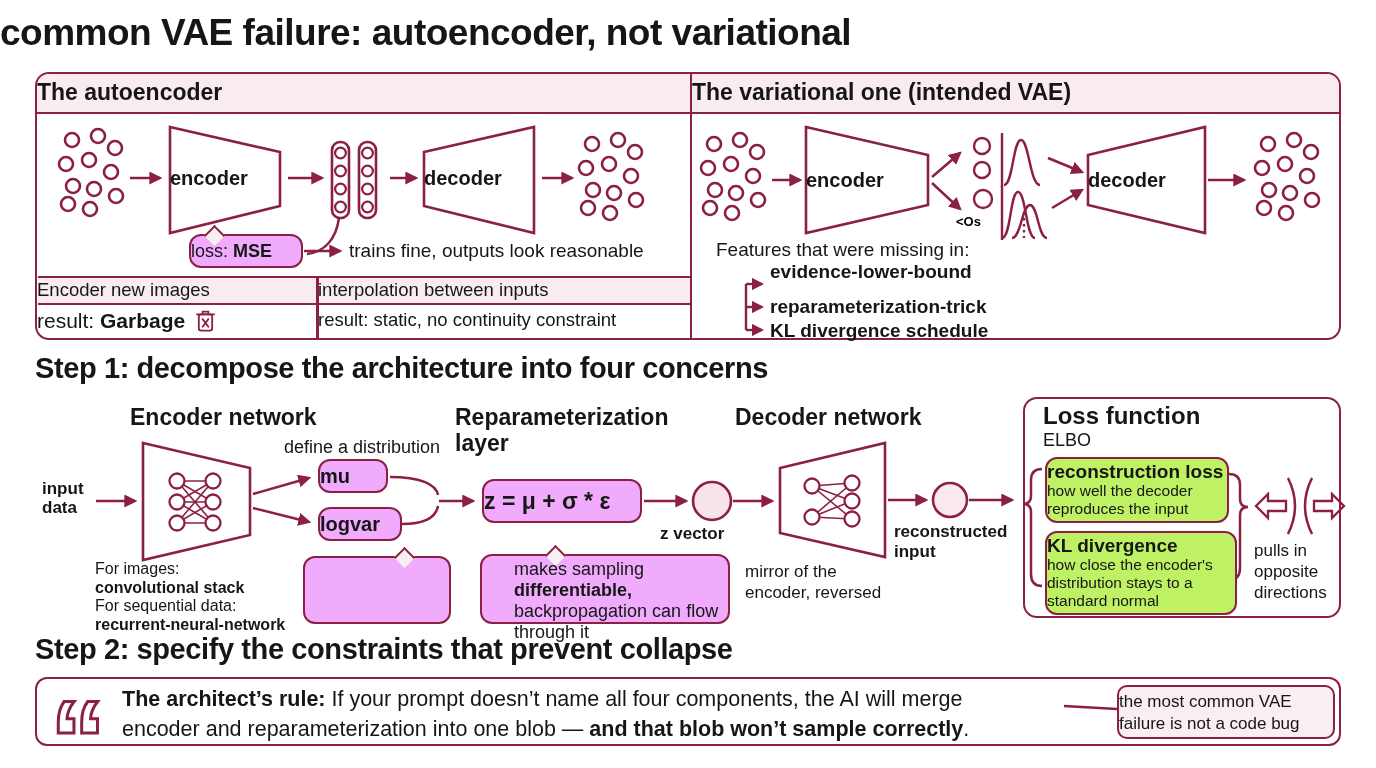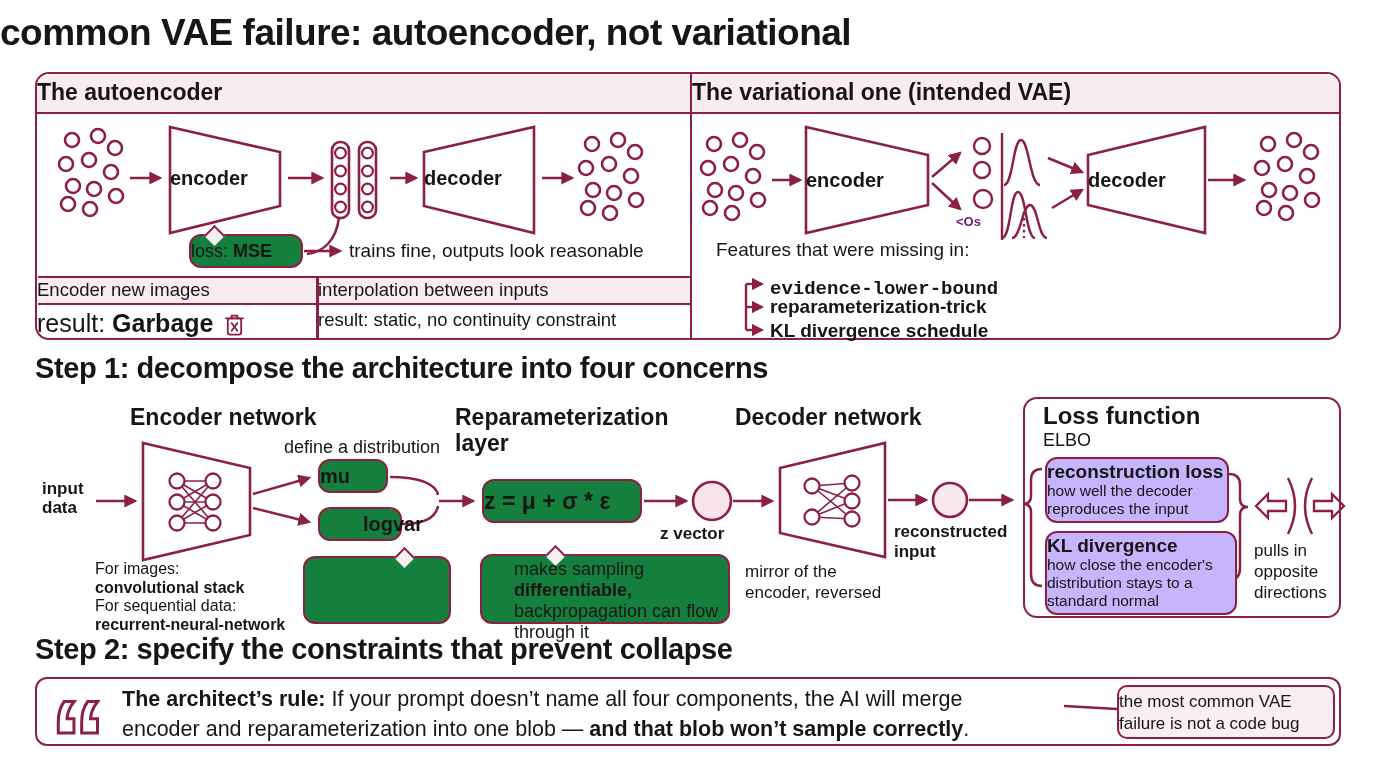--- a/index.html
+++ b/index.html
@@ -2,27 +2,27 @@
 <html><head>
 <meta charset="utf-8">
 <style>
   html,body{margin:0;padding:0;background:#fff;}
   #page{position:relative;width:1376px;height:768px;background:#ffffff;overflow:hidden;
         font-family:"Liberation Sans","DejaVu Sans",sans-serif;color:#161616;}
   .abs{position:absolute;}
   svg{position:absolute;left:0;top:0;}
   .ctr{}
   .b{font-weight:bold;}
-  .maroon{color:#701a75;}
+  .maroon{color:#000000;}
   .panelbox{position:absolute;border:2.5px solid #8b2044;border-radius:14px;box-sizing:border-box;}
-  .bubble{position:absolute;background:#15803d;border:2.5px solid #8b2044;border-radius:12px;
+  .bubble{position:absolute;background:#f0abfc;border:2.5px solid #8b2044;border-radius:12px;
           box-sizing:border-box;}
   .tail{position:absolute;width:13px;height:13px;background:#f7f0f2;
         border-left:2.5px solid #8b2044;border-top:2.5px solid #8b2044;transform:rotate(45deg);}
-  .pinkbox{position:absolute;background:#c4b5fd;border:2.5px solid #8b2044;border-radius:12px;box-sizing:border-box;}
+  .pinkbox{position:absolute;background:#bef264;border:2.5px solid #8b2044;border-radius:12px;box-sizing:border-box;}
 </style>
 </head>
 <body>
 
 <div id="page">
 
   <svg width="1376" height="768" viewBox="0 0 1376 768">
     <defs>
       <marker id="ah" viewBox="0 0 10 10" refX="8.2" refY="5" markerWidth="5.2" markerHeight="5.2" orient="auto">
         <path d="M0,0 L10,5 L0,10 z" fill="#8b2044"></path>
@@ -207,59 +207,59 @@
   <div class="bubble ctr" style="left:189px;top:234px;width:114px;height:34px;line-height:30px;font-size:18px;">
     <span class="tail" style="left:16px;top:-8px;"></span>
     <span style="position:relative;"><span>loss: </span><b>MSE</b></span>
   </div>
   <div class="abs" style="left:349px;top:240px;font-size:19px;">trains fine, outputs look reasonable</div>
 
   <div class="abs" style="left:37.5px;top:276px;width:652.5px;height:29px;background:#f8ecf0;border-top:2.5px solid #8b2044;border-bottom:2.5px solid #8b2044;box-sizing:border-box;"></div>
   <div class="abs" style="left:316px;top:276px;width:2.5px;height:62px;background:#8b2044;"></div>
   <div class="abs ctr" style="left:37px;top:279px;width:279px;font-size:18.5px;">Encoder new images</div>
   <div class="abs ctr" style="left:318px;top:279px;width:370px;font-size:18.5px;">interpolation between inputs</div>
-  <div class="abs ctr" style="left:37px;top:309px;width:279px;font-size:25px;">
+  <div class="abs ctr" style="left:37px;top:309px;width:279px;font-size:21px;">
     <span>result: </span><b>Garbage</b>
     <svg width="21" height="24" viewBox="0 0 22 24" style="position:static;vertical-align:-5px;margin-left:4px;">
       <g fill="none" stroke="#8b2044" stroke-width="1.9" stroke-linecap="round">
         <path d="M2,5 H20"></path>
           <path d="M8,5 V2.2 H14 V5"></path>
         <rect x="4" y="5" width="14" height="17" rx="2.5"></rect>
         <path d="M8,10 L14,18"></path>
           <path d="M14,10 L8,18"></path>
       </g>
     </svg>
   </div>
   <div class="abs ctr" style="left:318px;top:309px;width:370px;font-size:18.5px;">result: static, no continuity constraint</div>
 
   <div class="abs ctr b" style="left:806px;top:169px;width:122px;font-size:20px;">encoder</div>
   <div class="abs ctr b" style="left:1088px;top:169px;width:117px;font-size:20px;">decoder</div>
   <div class="abs maroon" style="left:956px;top:214px;font-size:13px;font-weight:bold;">&lt;Os</div>
   <div class="abs" style="left:716px;top:239px;font-size:19px;">Features that were missing in:</div>
-  <div class="abs b" style="left:770px;top:278px;font-size:19px;font-family:Liberation Mono, monospace;">evidence-lower-bound</div>
+  <div class="abs b" style="left:770px;top:261px;font-size:19px;">evidence-lower-bound</div>
   <div class="abs b" style="left:770px;top:296px;font-size:19px;">reparameterization-trick</div>
   <div class="abs b" style="left:770px;top:320px;font-size:19px;">KL divergence schedule</div>
 
   <div class="abs b" style="left:35px;top:352px;font-size:29px;letter-spacing:-0.4px;">Step 1: decompose the architecture into four concerns</div>
 
   <div class="abs ctr b" style="left:130px;top:404px;width:220px;font-size:23px;">Encoder network</div>
   <div class="abs ctr b" style="left:455px;top:404px;width:216px;font-size:23px;line-height:26px;">
     <div>Reparameterization</div>
       <div>layer</div>
   </div>
   <div class="abs ctr b" style="left:735px;top:404px;width:200px;font-size:23px;">Decoder network</div>
 
   <div class="abs ctr b" style="left:42px;top:479px;width:54px;font-size:17px;line-height:19px;">
     <div>input</div>
       <div>data</div>
   </div>
   <div class="abs" style="left:284px;top:437px;font-size:18px;">define a distribution</div>
 
   <div class="bubble ctr b" style="left:318px;top:459px;width:70px;height:34px;line-height:30px;font-size:20px;">mu</div>
-  <div class="bubble ctr b" style="left:318px;top:507px;width:84px;height:34px;line-height:30px;font-size:20px;padding-left:43px;">logvar</div>
+  <div class="bubble ctr b" style="left:318px;top:507px;width:84px;height:34px;line-height:30px;font-size:20px;">logvar</div>
 
   <div class="abs ctr" style="left:95px;top:560px;width:205px;font-size:16px;line-height:18.5px;">
     <div>For images:</div>
     <div class="b">convolutional stack</div>
     <div>For sequential data:</div>
     <div class="b">recurrent-neural-network</div>
   </div>
 
   <div class="bubble ctr" style="left:303px;top:556px;width:148px;height:68px;font-size:17px;line-height:20px;padding-top:4px;">
     <span class="tail" style="left:92px;top:-8px;"></span>

